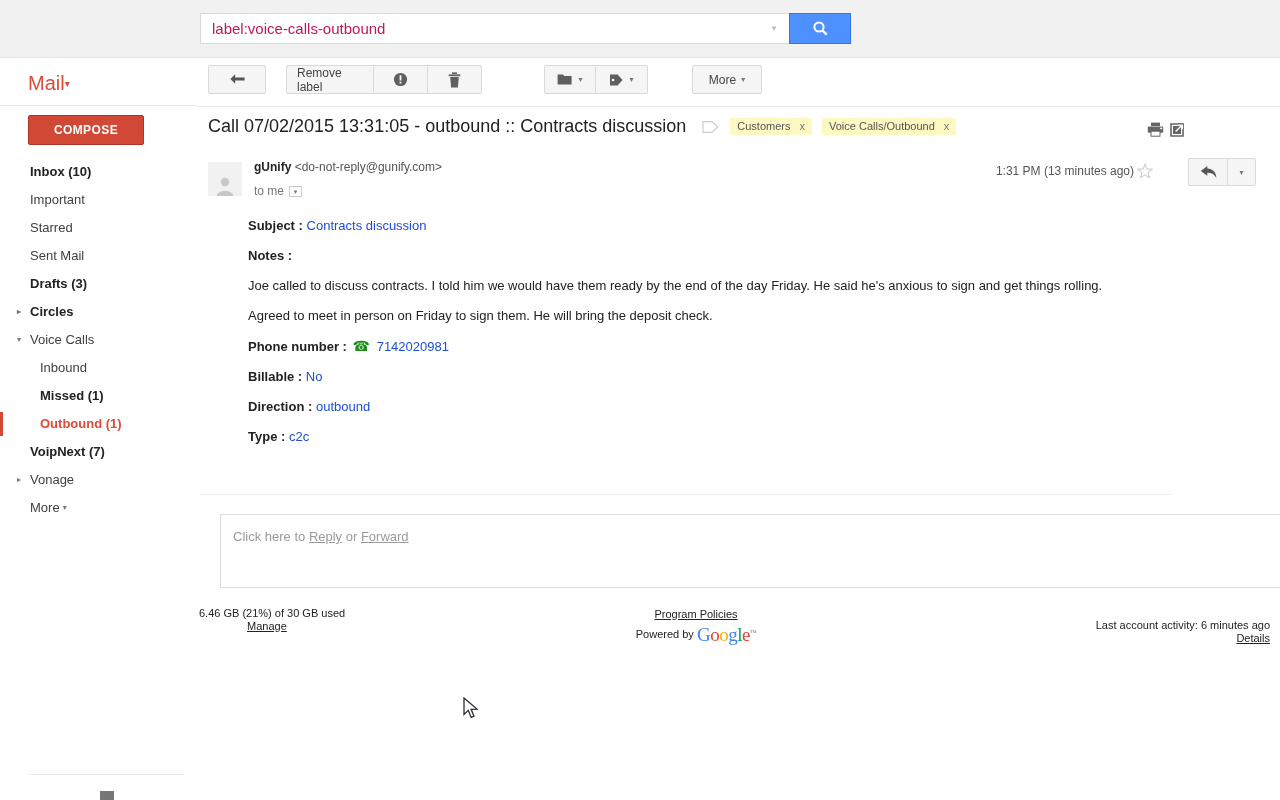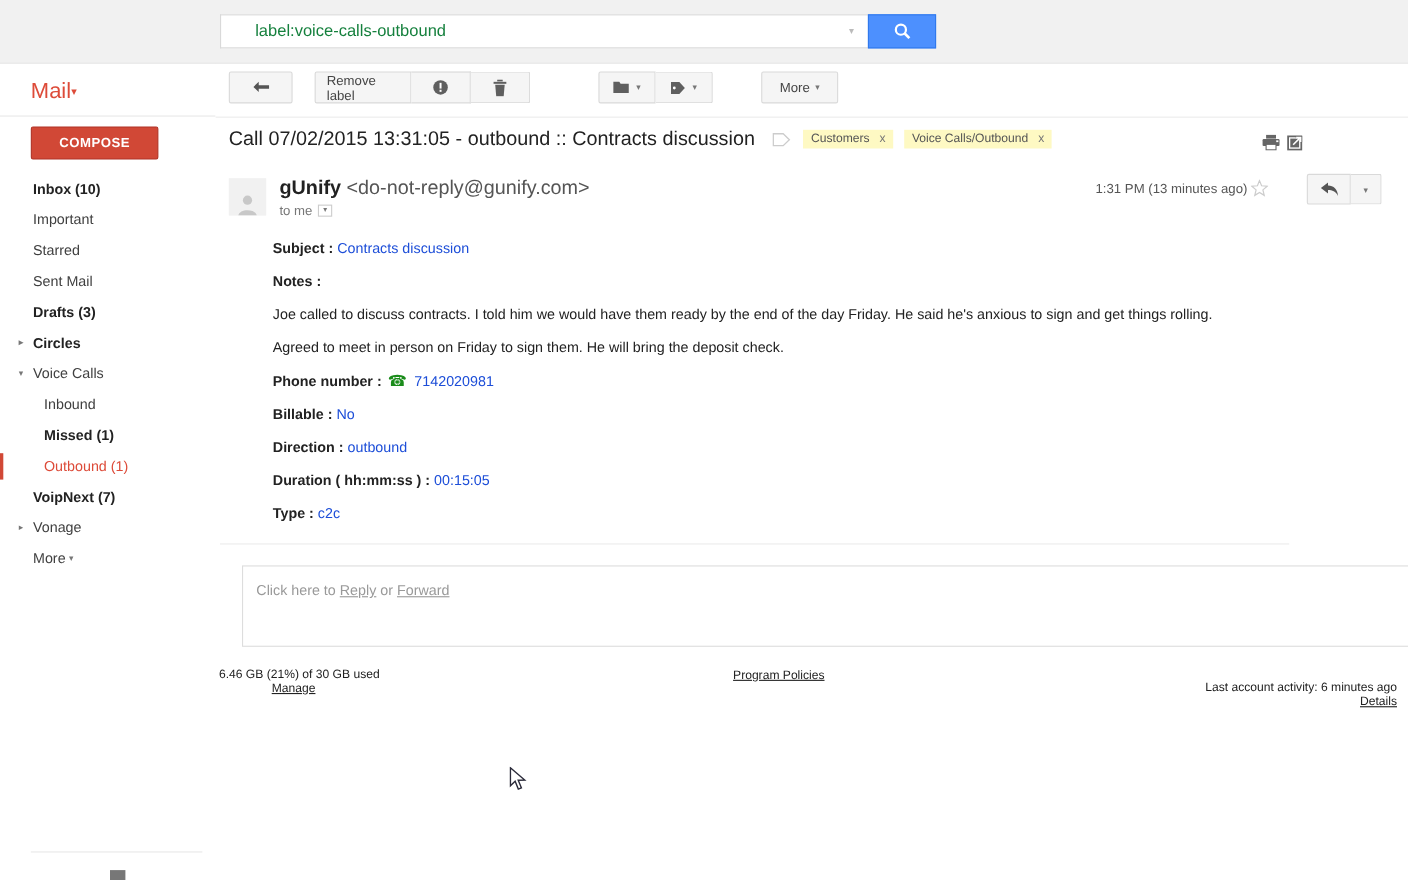--- a/index.html
+++ b/index.html
@@ -31,23 +31,22 @@
     border: 1px solid #d9d9d9;
     border-right: none;
     display: flex; align-items: center;
     padding: 0 8px 0 9px;
   }
   #search-input {
     border: none; outline: none;
     flex: 1 1 auto;
     font-family: "Liberation Sans", sans-serif;
     font-size: 15px;
-    color: #15803d;
+    color: #be185d;
     background: transparent;
-    margin-left: 20px;
   }
   #search-caret {
     width: 14px; text-align: center;
     color: #bbb; font-size: 9px; line-height: 1;
     cursor: pointer;
   }
   #search-btn {
     width: 62px; height: 31px;
     background: #4d90fe;
     border: 1px solid #3079ed;
@@ -87,21 +86,21 @@
   .nav-item {
     position: relative;
     height: 28px; line-height: 28px;
     padding-left: 30px;
     font-size: 13px; color: #404040;
     cursor: pointer; white-space: nowrap;
   }
   .nav-item.bold { font-weight: bold; color: #222; }
   .nav-item.sub { padding-left: 40px; }
   .nav-item.active {
-    color: #dd4b39; font-weight: normal;
+    color: #dd4b39; font-weight: bold;
     background: #fff;
   }
   .nav-item.active::before {
     content: ""; position: absolute; left: 0; top: 2px;
     width: 3px; height: 24px; background: #d14836;
   }
   .nav-item .twisty {
     position: absolute; left: 17px; top: 0;
     width: 10px; font-size: 8px; color: #777;
     line-height: 28px;
@@ -175,21 +174,21 @@
   
   #msg-header { position: absolute; left: 12px; top: 104px; width: 1060px; }
   #avatar {
     position: absolute; left: 0; top: 0;
     width: 34px; height: 34px;
     background: #f1f1f1;
     display: flex; align-items: flex-end; justify-content: center;
   }
   #sender-line {
     position: absolute; left: 46px; top: -2px;
-    font-size: 18px; color: #555; white-space: nowrap;
+    font-size: 12px; color: #555; white-space: nowrap;
   }
   #sender-line .who { font-weight: bold; color: #222; }
   #to-line {
     position: absolute; left: 46px; top: 22px;
     font-size: 12px; color: #777;
     display: flex; align-items: center;
   }
   .mini-car {
     display: inline-block;
     margin-left: 5px;
@@ -251,21 +250,21 @@
   }
 
   
   #footer { position: absolute; left: 0; top: 540px; width: 1084px; height: 110px; }
   #storage {
     position: absolute; left: 3px; top: 9px;
     font-size: 11px; color: #222; line-height: 13px;
   }
   #storage a { color: #222; text-decoration: underline; cursor: pointer; padding-left: 48px; }
   #footer-center {
-    position: absolute; left: 12px; top: 9px; width: 1000px;
+    position: absolute; left: 0; top: 9px; width: 1000px;
     text-align: center;
     font-size: 11px; line-height: 14px;
   }
   #footer-center a { color: #222; text-decoration: underline; cursor: pointer; }
   #powered {
     margin-top: 5px;
     font-size: 11px; color: #222;
   }
   #glogo {
     font-family: "Liberation Serif", serif;
@@ -469,44 +468,44 @@
     </div>
     <div class="body-row">
       <b>Billable :</b>
       <span class="field-val">No</span>
     </div>
     <div class="body-row">
       <b>Direction :</b>
       <span class="field-val">outbound</span>
     </div>
     <div class="body-row">
-      <b>Duration ( hh:mm:ss ) :</b>
-      <span class="field-val">00:15:05</span>
-    </div>
-    <div class="body-row">
       <b>Type :</b>
       <span class="field-val">c2c</span>
     </div>
   </div>
 
   <div id="body-divider"></div>
 
   <div id="reply-box">
     <div id="reply-placeholder">
       <span>Click here to </span><a>Reply</a><span> or </span><a>Forward</a>
     </div>
   </div>
 
   <div id="footer">
     <div id="storage">
       <div>6.46 GB (21%) of 30 GB used</div>
       <a>Manage</a>
     </div>
     <div id="footer-center">
       <a>Program Policies</a>
+      <div id="powered">
+        <span>Powered by</span>
+        <span id="glogo"><span class="b">G</span><span class="r">o</span><span class="y">o</span><span class="b">g</span><span class="g">l</span><span class="r">e</span><span class="tm">™</span></span>
+      </div>
     </div>
     <div id="account-activity">
       <div>Last account activity: 6 minutes ago</div>
       <a>Details</a>
     </div>
   </div>
 </div>
 
 <div id="cursor">
   <svg width="18" height="24" viewBox="0 0 18 24">

